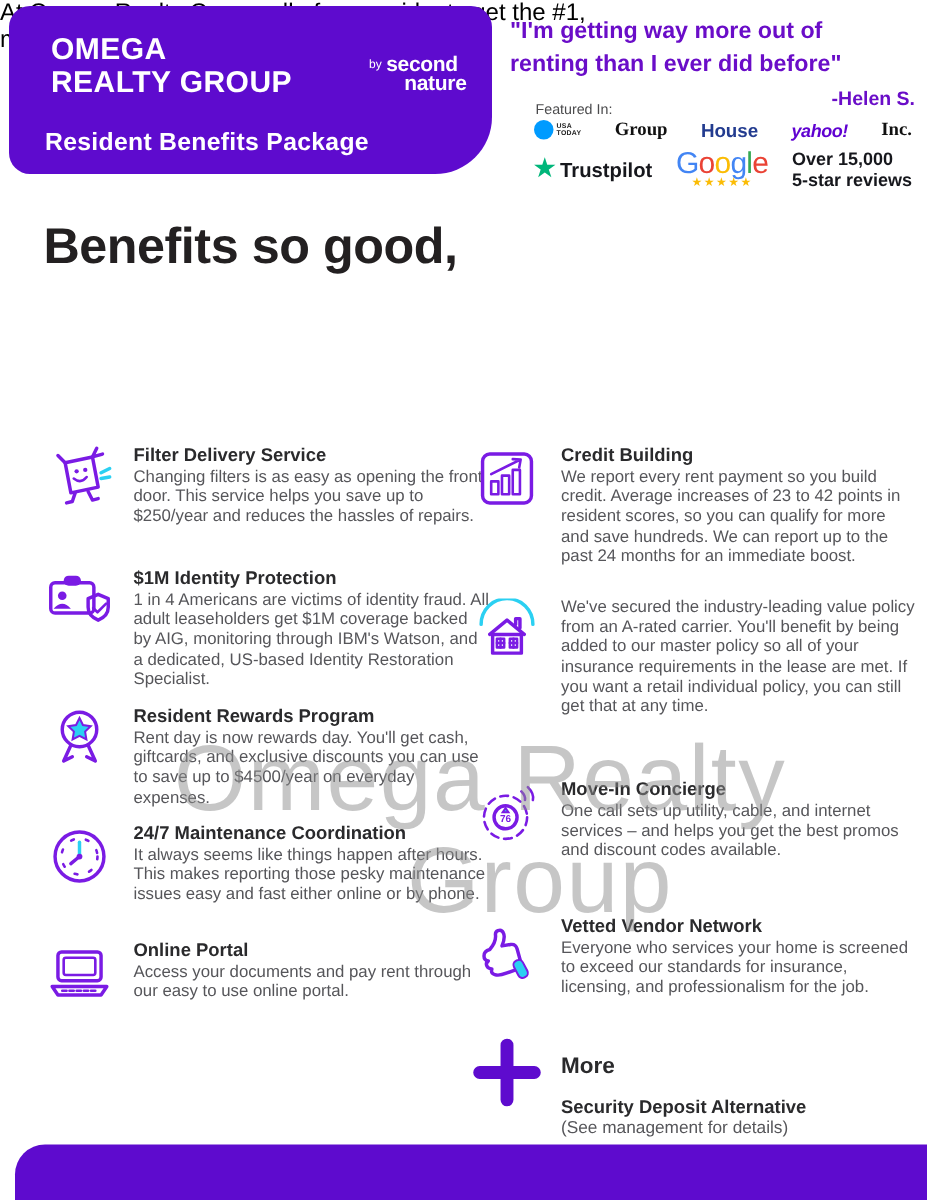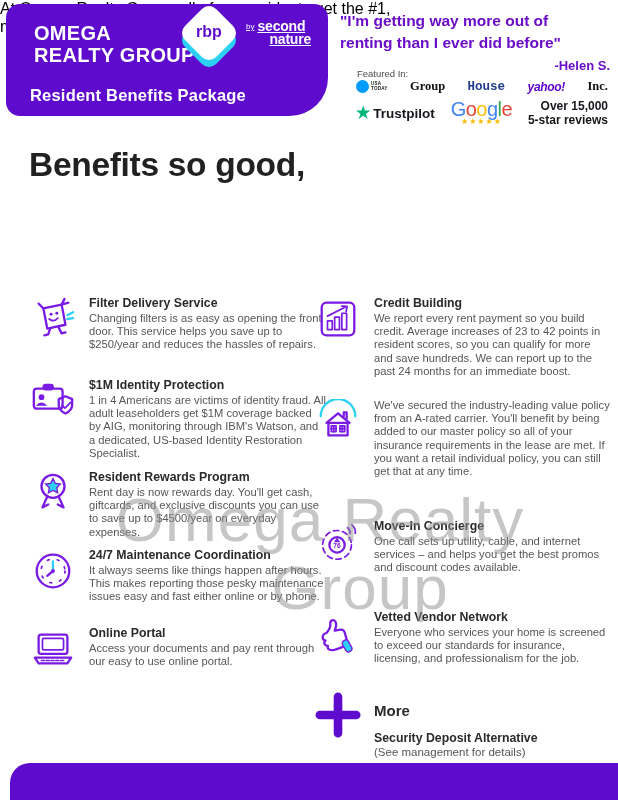--- a/index.html
+++ b/index.html
@@ -11,51 +11,51 @@
               background:var(--brand-purple);border-radius:14px 14px 38px 14px;color:#fff;}
   .brand-name{position:absolute;left:28px;top:18px;font-weight:bold;font-size:20px;
               line-height:22px;letter-spacing:.3px;}
   .package-title{position:absolute;left:24px;top:82px;font-weight:bold;font-size:16.5px;letter-spacing:.2px;}
   .rbp{position:absolute;left:172px;top:2px;width:62px;height:62px;}
   .rbp .d{position:absolute;left:9px;width:44px;height:44px;border-radius:10px;transform:rotate(45deg);}
   .d-cyan{top:12px;background:var(--accent-cyan);}
   .d-white{top:5px;background:#fff;}
   .rbp .lbl{position:absolute;left:0;top:17px;width:62px;text-align:center;
             color:var(--brand-purple);font-weight:bold;font-size:16px;}
-  .sn{position:absolute;left:240px;top:16px;display:flex;gap:3px;text-decoration:underline;}
+  .sn{position:absolute;left:240px;top:32px;display:flex;gap:3px;}
   .sn .by{font-size:8px;margin-top:2px;}
   .sn .words{font-weight:bold;font-size:14px;line-height:13px;letter-spacing:-.2px;}
   .sn .words .n2{margin-left:12px;}
 
   
   .quote{position:absolute;left:340px;top:10px;width:270px;color:var(--quote-purple);
          font-weight:bold;font-size:15.5px;line-height:21.5px;}
   .quote .attr{text-align:right;font-size:13px;margin-top:2px;}
 
   
   .feat-label{position:absolute;left:357px;top:68px;font-size:9.5px;color:#4b4b4d;}
   .logo-row{position:absolute;left:356px;top:79px;width:252px;display:flex;
             align-items:center;justify-content:space-between;}
   .usat{display:flex;align-items:center;gap:2px;}
   .usat .dot{width:13px;height:13px;border-radius:50%;background:var(--usatoday-blue);}
   .usat .txt{font-size:4.6px;font-weight:bold;color:#222;line-height:4.8px;letter-spacing:.2px;}
   .forbes,.inc{font-family:"Liberation Serif", serif;font-weight:bold;font-size:12.5px;color:var(--ink-black);}
-  .house{font-family:Liberation Mono, monospace;font-weight:bold;font-size:12.5px;color:var(--house-navy);}
+  .house{font-family:Liberation Sans, sans-serif;font-weight:bold;font-size:12.5px;color:var(--house-navy);}
   .yahoo{font-style:italic;font-weight:bold;font-size:12px;color:var(--yahoo-purple);letter-spacing:-.3px;}
 
   .review-row{position:absolute;left:356px;top:99px;width:252px;display:flex;
               align-items:center;justify-content:space-between;}
   .tp{display:flex;align-items:center;gap:3px;font-size:13.5px;font-weight:600;color:#16171c;}
   .tp .star{color:var(--trustpilot-green);font-size:16px;line-height:16px;}
   .goog{text-align:center;}
   .goog .word{font-size:20px;font-weight:500;letter-spacing:-.5px;line-height:18px;}
   .gl0,.gl3{color:var(--google-blue);} .gl1,.gl5{color:var(--google-red);}
   .gl2{color:var(--google-yellow);} .gl4{color:var(--google-green);}
   .goog .stars{font-size:8px;color:var(--google-yellow);letter-spacing:1px;line-height:8px;}
-  .rev-sum{font-size:12px;font-weight:bold;color:#16171c;line-height:14px;text-align:right;}
+  .rev-sum{font-size:12px;font-weight:bold;color:#16171c;line-height:14px;text-align:left;}
 
   
   .headline{position:absolute;left:29px;top:146px;font-size:33.5px;font-weight:800;
             line-height:37.5px;color:var(--headline-dark);letter-spacing:-.3px;}
   .intro{position:absolute;left:31px;top:234px;font-size:15.5px;line-height:21px;color:#2e2b2c;}
 
   
   .benefit{position:absolute;width:296px;display:flex;gap:13px;}
   .bicon{flex:0 0 46px;width:46px;}
   .bicon svg{width:46px;height:46px;display:block;}
@@ -87,25 +87,20 @@
 </style>
 </head>
 <body>
 
 <div class="page">
 
   <header class="brand-card">
     <div class="brand-name">
       <div>OMEGA</div>
       <div>REALTY GROUP</div>
-    </div>
-    <div class="rbp">
-      <span class="d d-cyan"></span>
-      <span class="d d-white"></span>
-      <span class="lbl">rbp</span>
     </div>
     <div class="sn">
       <span class="by">by</span>
       <span class="words">
         <div>second</div>
         <div class="n2">nature</div>
       </span>
     </div>
     <div class="package-title">Resident Benefits Package</div>
   </header>

